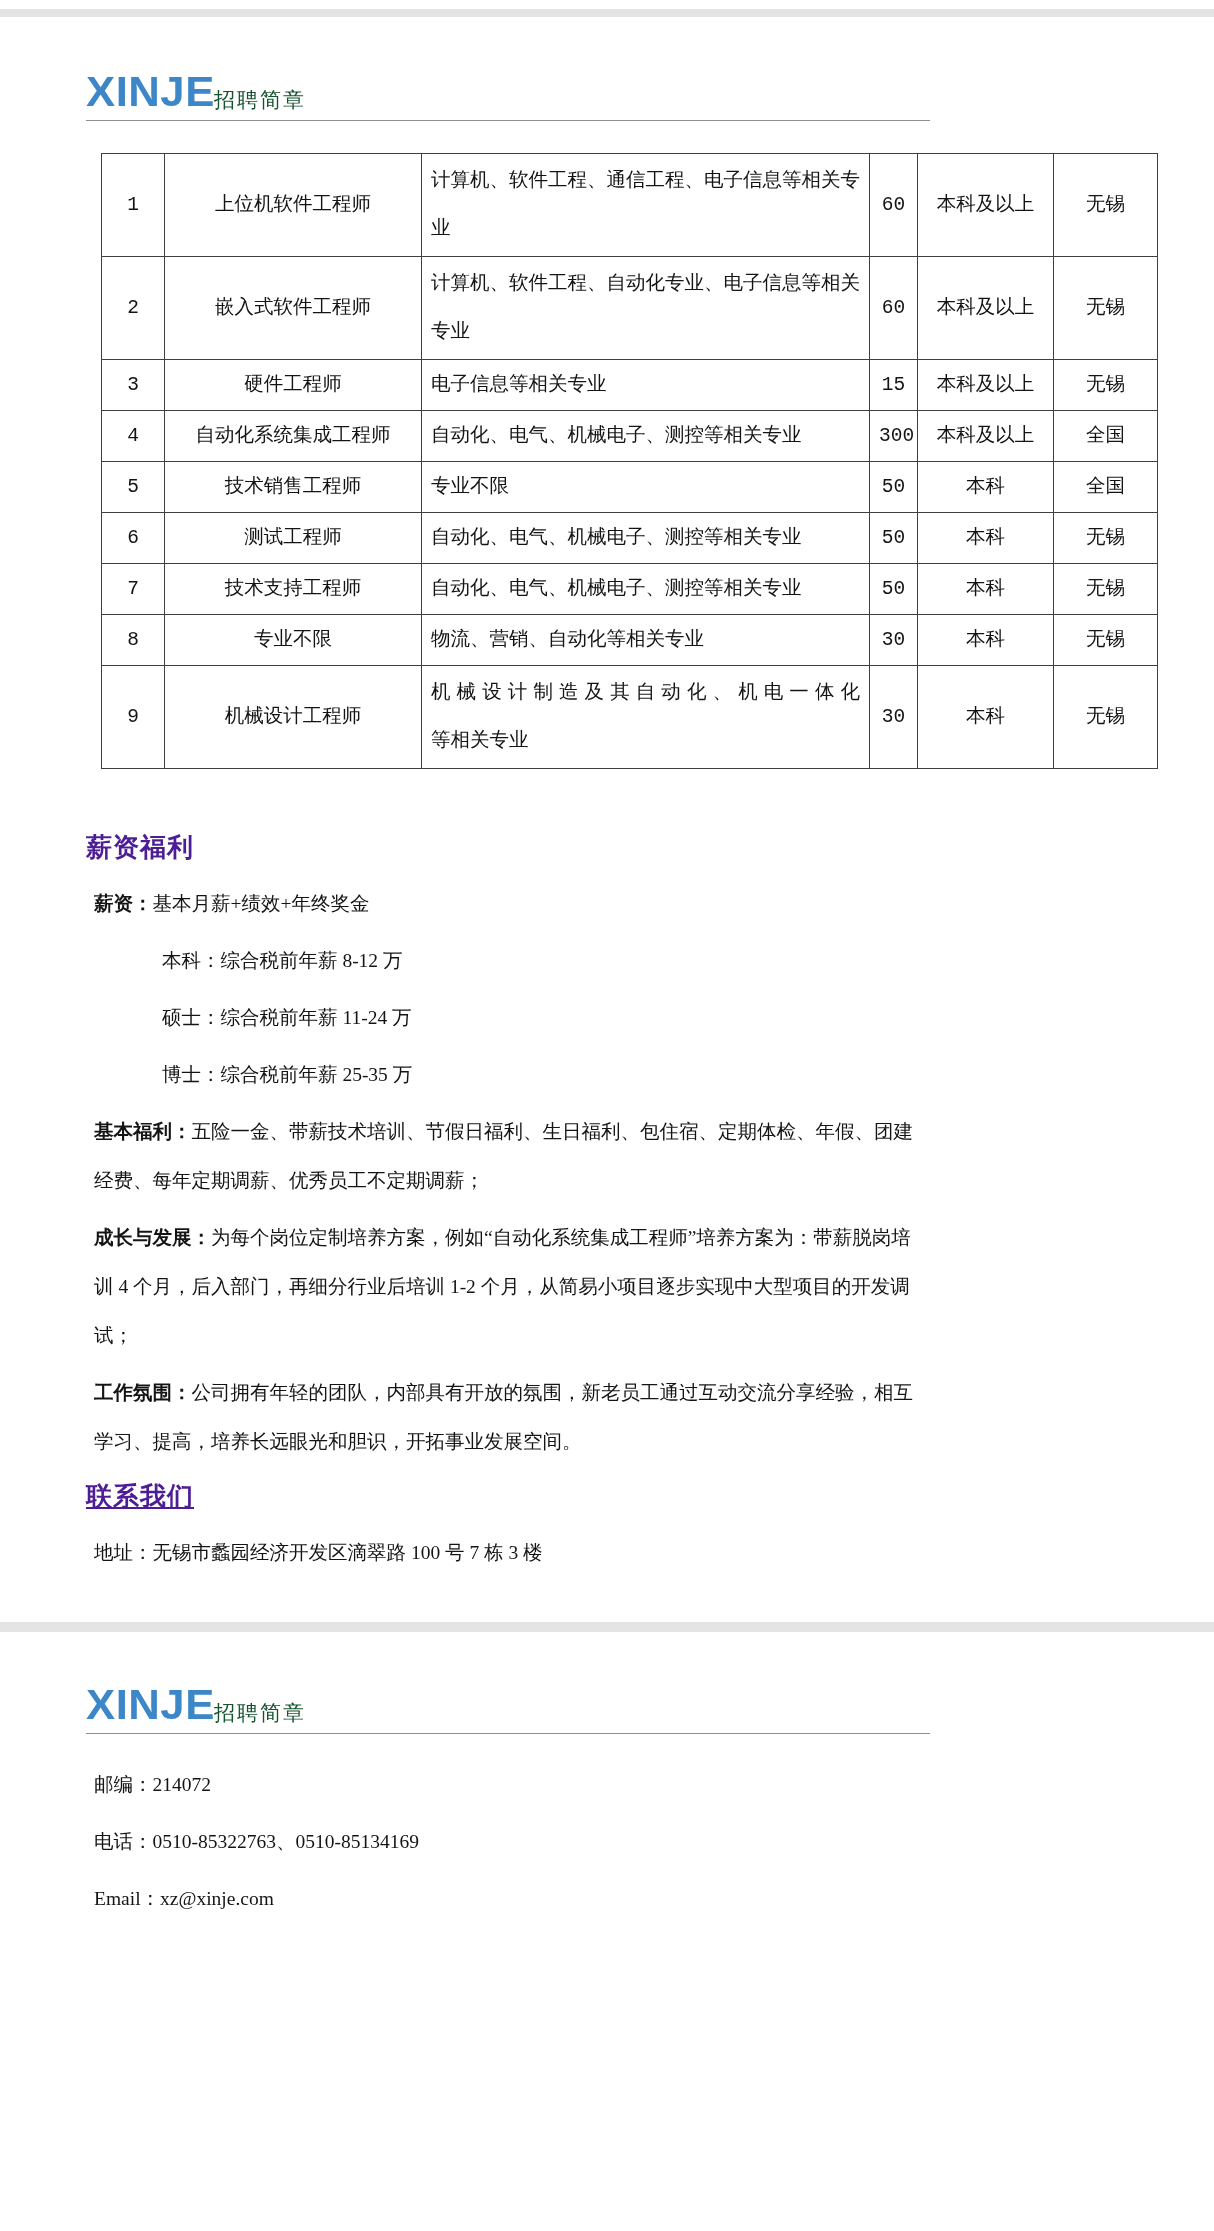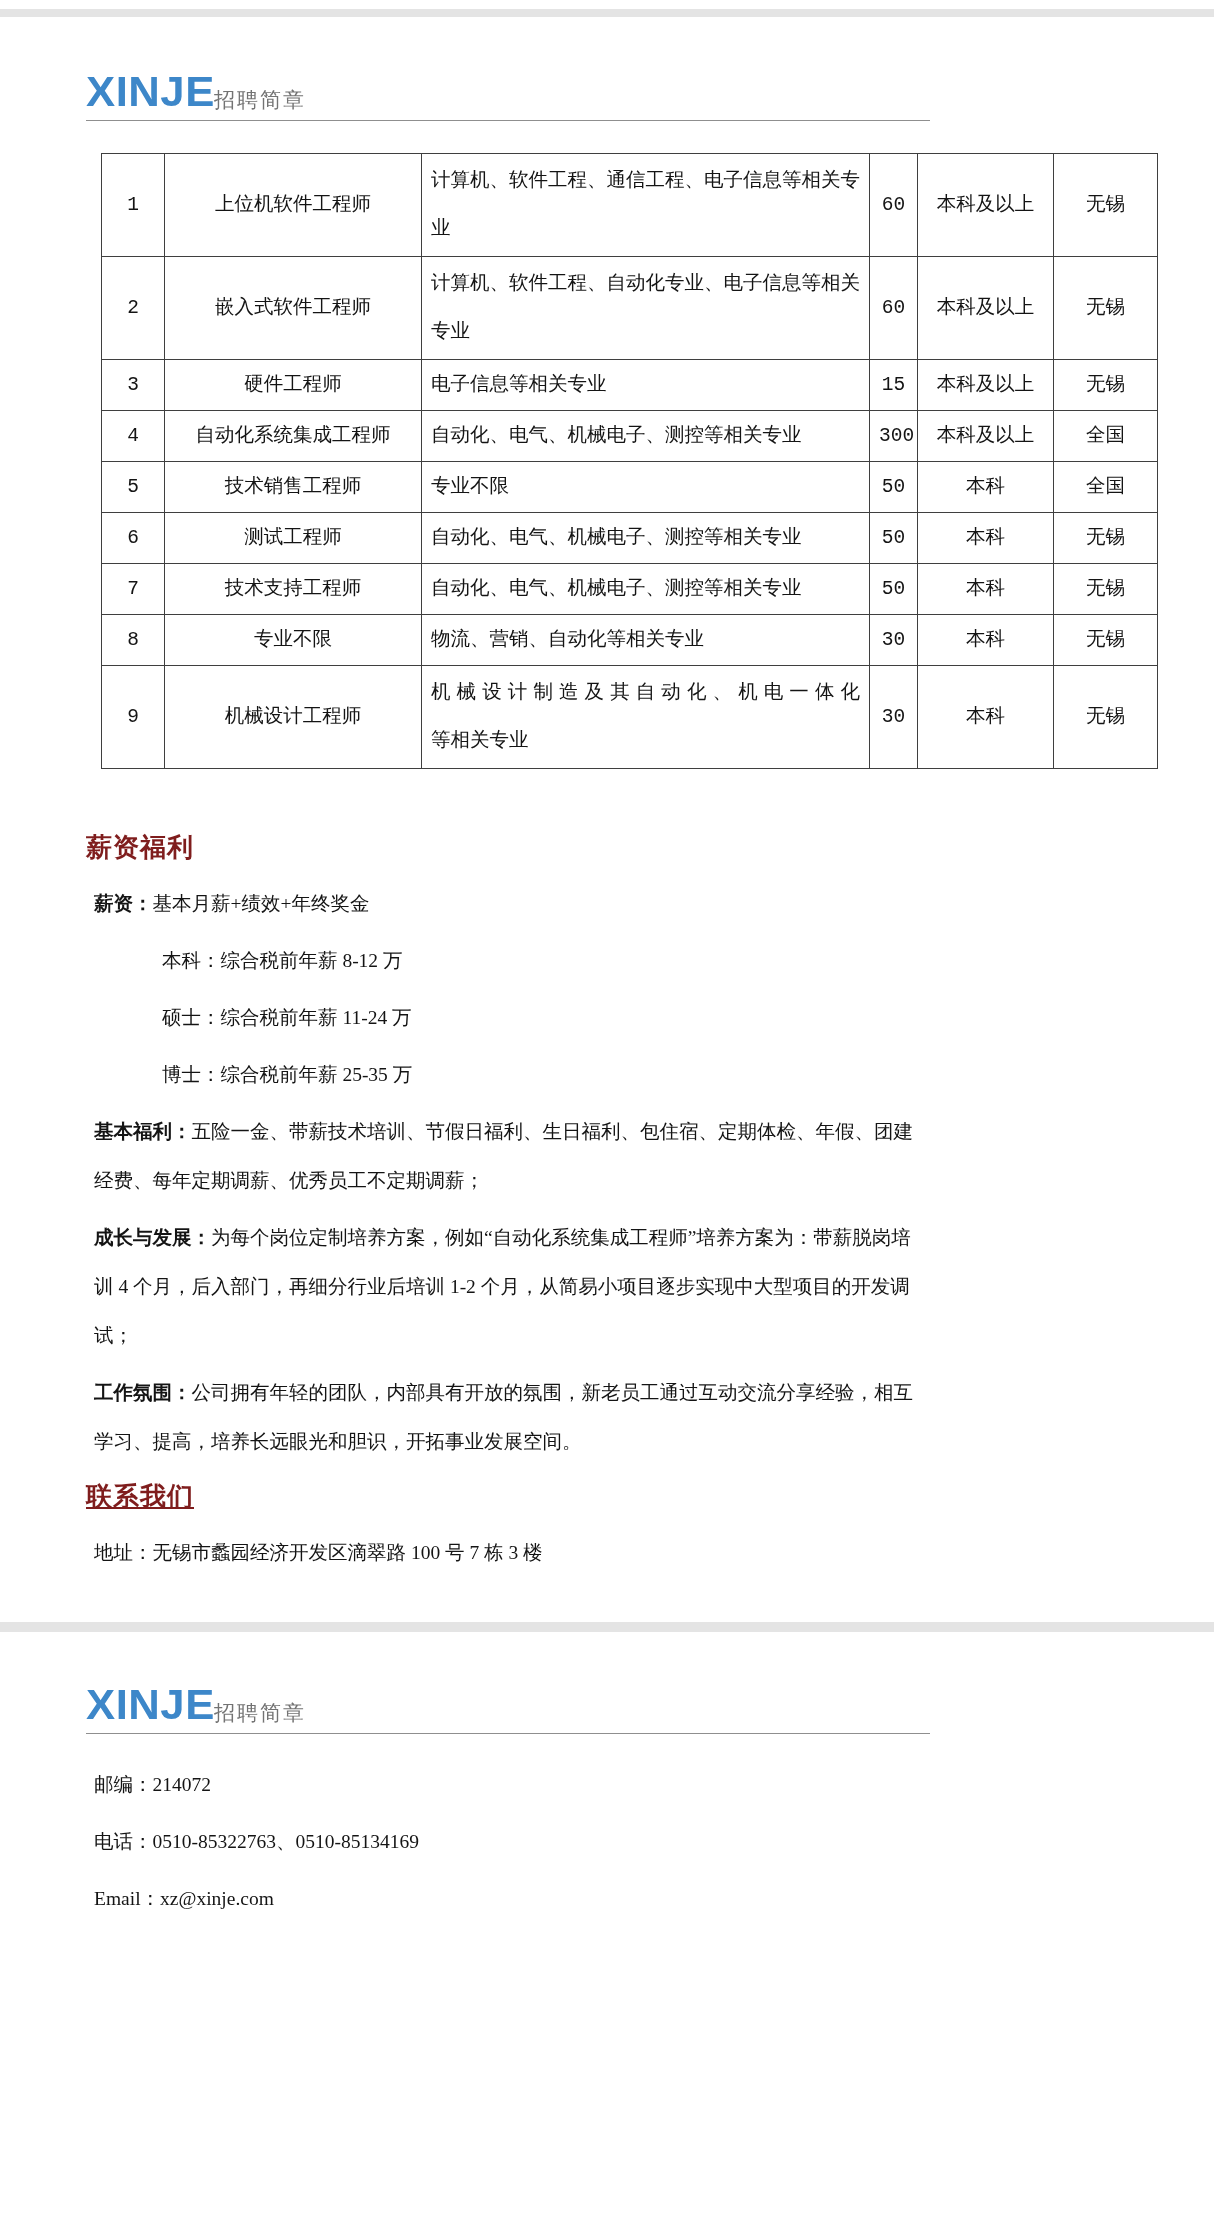--- a/index.html
+++ b/index.html
@@ -19,21 +19,21 @@
   .doc-header{padding-top:56px;}
   .p4 .doc-header{padding-top:54px;}
   .brand{display:flex;align-items:flex-end;line-height:1;}
   .logo-text{
     font-family:"Liberation Sans","DejaVu Sans",sans-serif;
     font-weight:700;font-size:42px;line-height:38px;letter-spacing:0.5px;
     color:#3d87c9;transform:scaleX(1.04);transform-origin:left bottom;
   }
   .logo-tagline{
     font-family:"Liberation Sans","DejaVu Sans",sans-serif;
-    font-size:21px;color:#737373;margin-left:4px;margin-bottom:1px;letter-spacing:2px;
+    font-size:21px;color:#14532d;margin-left:4px;margin-bottom:1px;letter-spacing:2px;
   }
   .rule{height:1px;background:#8f8f8f;margin-top:9px;}
 
   
   table.jobs{
     border-collapse:collapse;table-layout:fixed;
     width:1056px;margin:32px 0 0 15px;
     font-size:19.5px;
   }
   table.jobs td{
@@ -43,21 +43,21 @@
   tr.row-s td{height:50px;}
   tr.row-d td{height:102px;}
   td.c-no,td.c-count,td.c-degree,td.c-loc{text-align:center;padding:0 2px;}
   td.c-title,td.c-major{text-align:center;}
   td.c-major{text-align:justify;}
   td.c-major .m1,.c-major .m2{display:inline;}
   td.c-major.split .m1{display:block;text-align:justify;text-align-last:justify;}
   td.c-major.split .m2{display:block;}
 
   
-  .h2{font-size:26px;font-weight:700;color:#7f1d1d;line-height:32px;margin:62px 0 0 0;
+  .h2{font-size:26px;font-weight:700;color:#4c1d95;line-height:32px;margin:62px 0 0 0;
       font-family:"Liberation Sans","DejaVu Sans",sans-serif;letter-spacing:1px;}
   .h2.contact-h{margin-top:14px;text-decoration:underline;}
   .para{font-size:19.5px;line-height:49px;margin:8px;}
   .para.first{margin-top:16px;}
   .para .lead{font-weight:700;}
   .para.tier{padding-left:68px;}
   .para.addr{margin-top:16px;}
 
   .page-num{
     margin-top:58px;text-align:center;font-size:10px;color:#a8a8a8;

